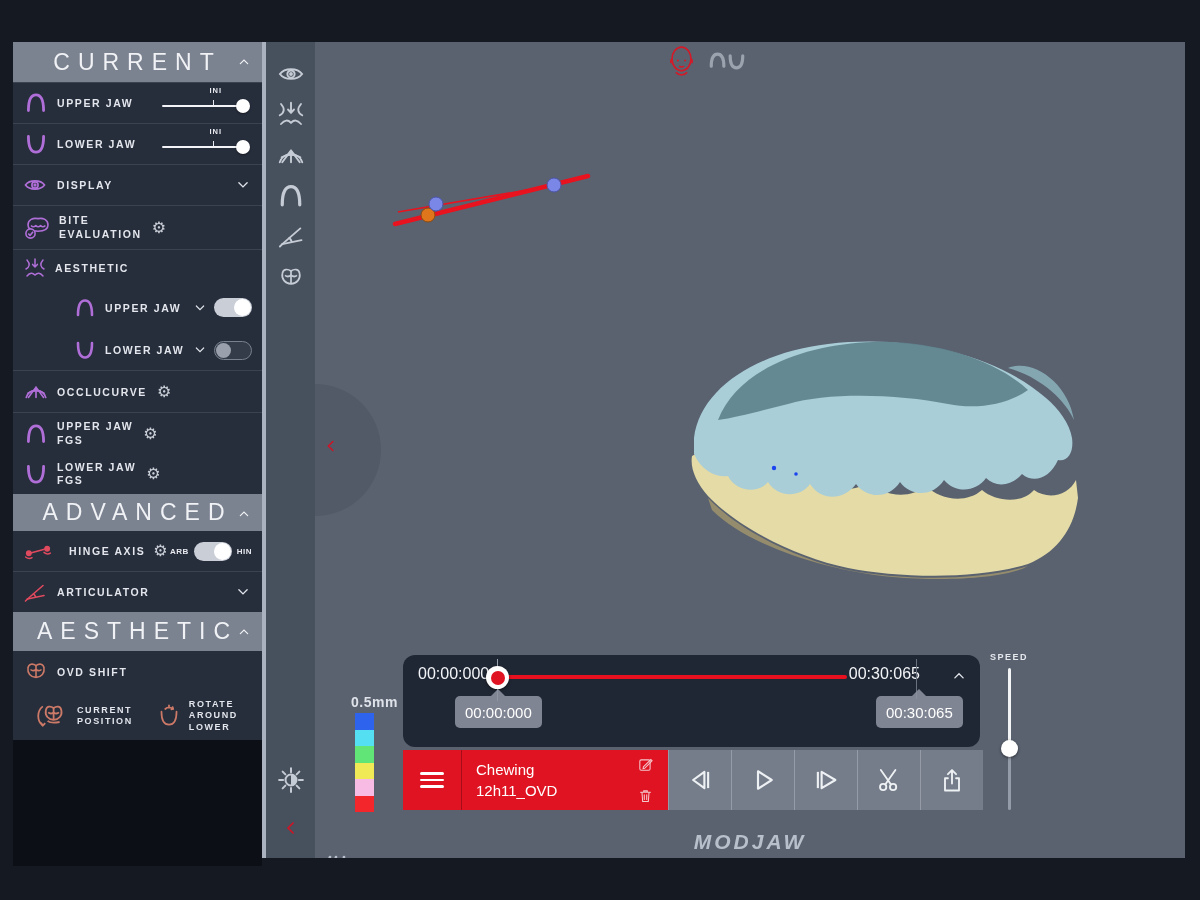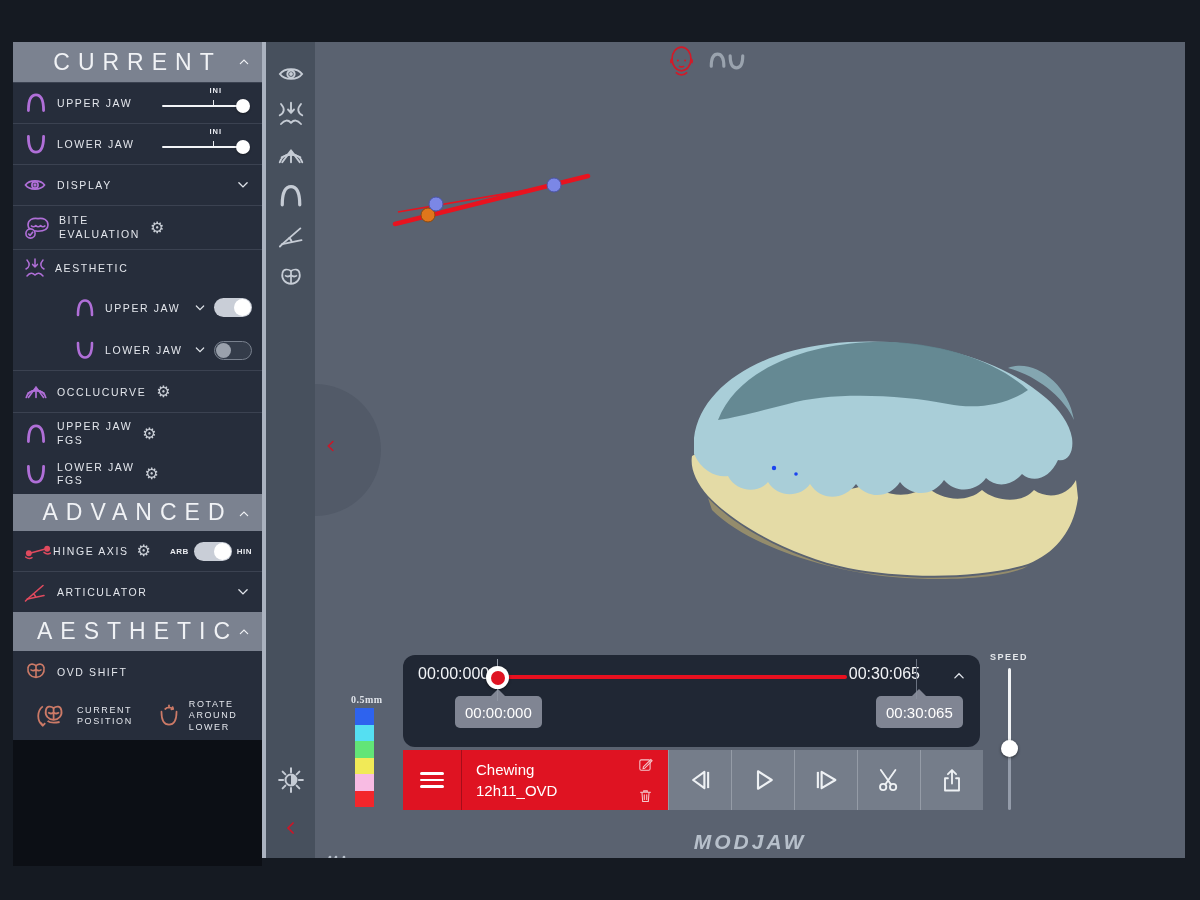--- a/index.html
+++ b/index.html
@@ -12,21 +12,21 @@
   .abs{position:absolute;}
   
   #sidebar{left:13px;top:42px;width:249px;height:816px;background:#262d3b;color:#e3e6ec;}
   .sec-header{
     height:40px;background:#7b8290;display:flex;align-items:center;justify-content:center;
     position:relative;color:#f0f2f5;font-size:23px;font-weight:300;letter-spacing:8px;
   }
   .sec-header .chev{position:absolute;right:10px;top:12px;}
   .row{display:flex;align-items:center;padding:0 10px;position:relative;}
   .row.bt{border-top:1px solid #3b4251;}
-  .lbl{font-size:10.5px;font-weight:normal;letter-spacing:1.6px;color:#e3e6ec;}
+  .lbl{font-size:10.5px;font-weight:bold;letter-spacing:1.6px;color:#e3e6ec;}
   .lbl2{line-height:1.25;}
   .icon{display:inline-flex;align-items:center;justify-content:center;}
   .purple{color:#b06fd8;}
   .salmon{color:#cc7a67;}
   .redicon{color:#e04a5e;}
   .gear{font-size:16px;color:#c9ced6;margin-left:10px;line-height:1;}
   .spacer{flex:1;}
   
   .jaw-slider{position:relative;width:88px;height:26px;margin-right:2px;}
   .jaw-slider .ini{position:absolute;right:28px;top:-4px;font-size:7.5px;font-weight:bold;letter-spacing:1px;color:#e8eaef;}
@@ -52,21 +52,21 @@
   #collapse-arrow{position:absolute;left:7px;top:395px;color:#cf1426;}
   
   #head-mode{position:absolute;left:353px;top:2px;color:#d31a28;}
   #jaws-mode{position:absolute;left:391px;top:6px;color:#9aa3ae;}
   
   #axis-svg{position:absolute;left:0;top:0;pointer-events:none;}
   
   #model-svg{position:absolute;left:363px;top:286px;}
   
   #depth-scale{position:absolute;left:36px;top:652px;width:26px;}
-  #depth-scale .cap{font-size:10px;font-weight:bold;letter-spacing:.5px;color:#dfe3e9;text-align:center;margin-bottom:3px;font-family:Liberation Serif, serif;}
+  #depth-scale .cap{font-size:14px;font-weight:bold;letter-spacing:.5px;color:#dfe3e9;text-align:center;margin-bottom:3px;}
   .scale-seg{width:19px;height:16.5px;margin:0 auto;}
   
   #tl-panel{position:absolute;left:88px;top:613px;width:577px;height:92px;background:#202734;border-radius:12px;}
   .tl-time{position:absolute;top:10px;font-size:16px;color:#f2f4f7;}
   #tl-track{position:absolute;left:96px;top:20px;width:348px;height:4px;background:#e8101f;border-radius:2px;}
   #tl-endline{position:absolute;left:513px;top:4px;width:1px;height:40px;background:#6a7280;}
   #tl-playline{position:absolute;left:94px;top:4px;width:1px;height:42px;background:#9aa2ae;}
   #tl-playhead{position:absolute;left:83px;top:11px;width:23px;height:23px;border-radius:50%;background:#ffffff;box-shadow:0 1px 3px rgba(0,0,0,.5);}
   #tl-playhead .inner{position:absolute;left:4.5px;top:4.5px;width:14px;height:14px;border-radius:50%;background:#df1322;}
   .tooltip{position:absolute;top:41px;height:32px;background:rgba(141,147,160,.88);border-radius:5px;
@@ -411,21 +411,21 @@
         <use href="#i-chevup"></use>
       </svg>
   </div>
 
   <div class="row" style="height:40px">
     <span class="icon redicon">
         <svg width="30" height="22">
           <use href="#i-hinge"></use>
         </svg>
       </span>
-    <span class="lbl" style="margin-left:0">HINGE AXIS</span>
+    <span class="lbl" style="margin-left:16px">HINGE AXIS</span>
     <span class="gear" style="margin-left:8px">⚙</span>
     <span class="spacer"></span>
     <span class="minitxt">ARB</span>
     <span class="toggle on" style="margin:0 5px">
         <span class="knob"></span>
       </span>
     <span class="minitxt">HIN</span>
   </div>
 
   <div class="row bt" style="height:40px">

